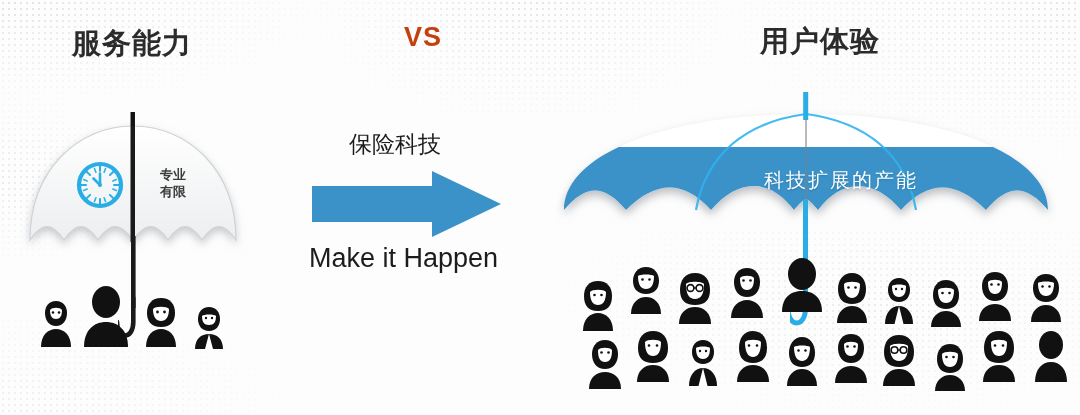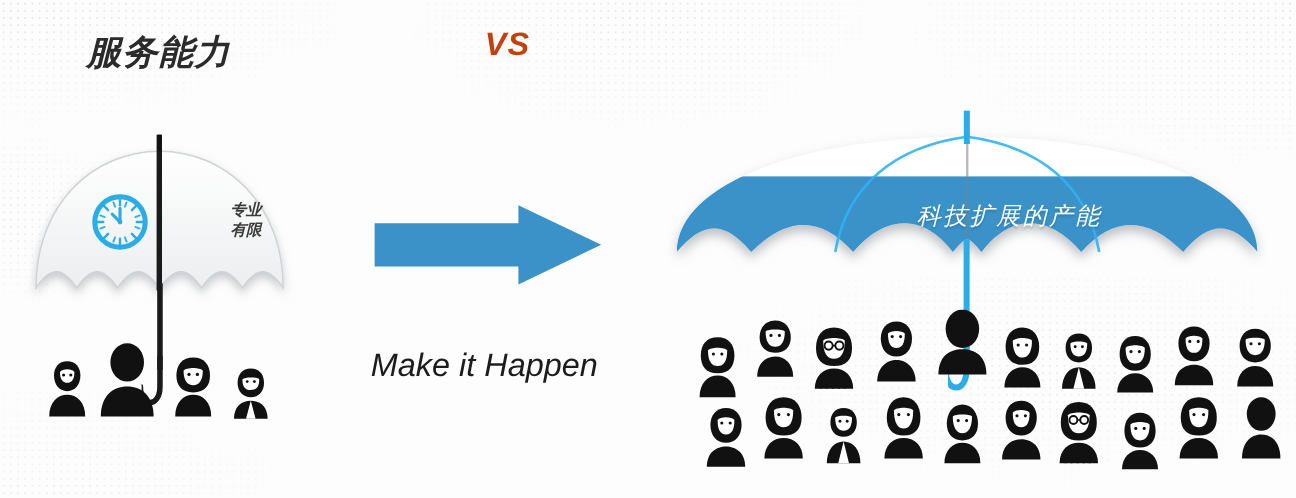--- a/index.html
+++ b/index.html
@@ -7,21 +7,20 @@
     width:1080px;height:415px;
     background:#ffffff;
     font-family:"Liberation Sans","DejaVu Sans",sans-serif;
     overflow:hidden;
     position:relative;
   }
   #stage{
     position:absolute;inset:0;
     width:1080px;height:415px;
     background:#fdfdfd;
-    font-style:italic;
   }
   
   .dots{
     position:absolute;
     background-image:radial-gradient(#c9ccd2 0.9px, transparent 1px);
     background-size:6px 6px;
     pointer-events:none;
   }
   .dots.tl{left:0;top:0;width:330px;height:110px;
     -webkit-mask-image:radial-gradient(ellipse at 0% 0%, rgba(0,0,0,.55), transparent 72%);
@@ -60,32 +59,31 @@
   
   #center-top-label{
     left:349px;top:129px;
     font-size:23px;font-weight:400;color:#1c1c1c;
     white-space:nowrap;
   }
   #center-bottom-label{
     left:309px;top:243px;
     font-size:27px;font-weight:400;color:#1c1c1c;
     white-space:nowrap;
-    margin-top:46px;
   }
   #arrow-svg{left:312px;top:170px;}
 
   
   #umbrella-left-svg{left:18px;top:112px;}
   #umbrella-right-svg{left:556px;top:92px;}
 
   #left-umbrella-label{
     left:160px;top:166px;
     font-size:13px;font-weight:700;color:#3c3c3c;
-    line-height:17px;white-space:nowrap;margin-left:32px;
+    line-height:17px;white-space:nowrap;
   }
   #right-umbrella-label{
     left:764px;top:167px;
     font-size:20px;font-weight:400;color:#ffffff;
     letter-spacing:2px;white-space:nowrap;
     text-shadow:0 1px 2px rgba(0,0,0,.18);
   }
 
   
   #people-left-svg{left:22px;top:277px;}
@@ -100,20 +98,21 @@
   <div class="dots tm"></div>
   <div class="dots tr"></div>
   <div class="dots ml"></div>
   <div class="dots br"></div>
   <div class="dots bl"></div>
 
   <div class="abs title" id="title-left">服务能力</div>
 
   <div class="abs" id="vs-label">VS</div>
 
+  <div class="abs title" id="title-right">用户体验</div>
 
   <svg class="abs" id="umbrella-left-svg" width="250" height="140" viewBox="0 0 250 140">
     <defs>
       <filter id="umbShadowL" x="-30%" y="-30%" width="160%" height="170%">
         <feDropShadow dx="0" dy="4" stdDeviation="4" flood-color="#9aa0a6" flood-opacity="0.55"></feDropShadow>
       </filter>
       <linearGradient id="canopyGradL" x1="0" y1="0" x2="0" y2="1">
         <stop offset="0%" stop-color="#ffffff"></stop>
         <stop offset="100%" stop-color="#eceeef"></stop>
       </linearGradient>
@@ -212,20 +211,21 @@
         <path d="M15,2 C8,2 4,7 4,14 C4,21 8,26 15,26 C22,26 26,21 26,14 C26,7 22,2 15,2 Z" fill="#111"></path>
         <path d="M8,11 C10,9 20,9 22,11 C22,17 20,20 15,20 C10,20 8,17 8,11 Z" fill="#fff"></path>
         <circle cx="12" cy="13" r="1.2" fill="#111"></circle>
         <circle cx="18" cy="13" r="1.2" fill="#111"></circle>
         <path d="M1,44 C1,34 7,29 15,29 C23,29 29,34 29,44 Z" fill="#111"></path>
         <path d="M15,29 L11,44 L19,44 Z" fill="#fff"></path>
       </g>
     </g>
   </svg>
 
+  <div class="abs" id="center-top-label">保险科技</div>
 
   <svg class="abs" id="arrow-svg" width="190" height="68" viewBox="0 0 190 68">
     <path d="M0,16 L120,16 L120,1 L189,34 L120,67 L120,52 L0,52 Z" fill="#3a92c9"></path>
   </svg>
 
   <div class="abs" id="center-bottom-label">Make it Happen</div>
 
   <svg class="abs" id="umbrella-right-svg" width="500" height="160" viewBox="0 0 500 160">
     <defs>
       <filter id="umbShadowR" x="-15%" y="-25%" width="130%" height="175%">

